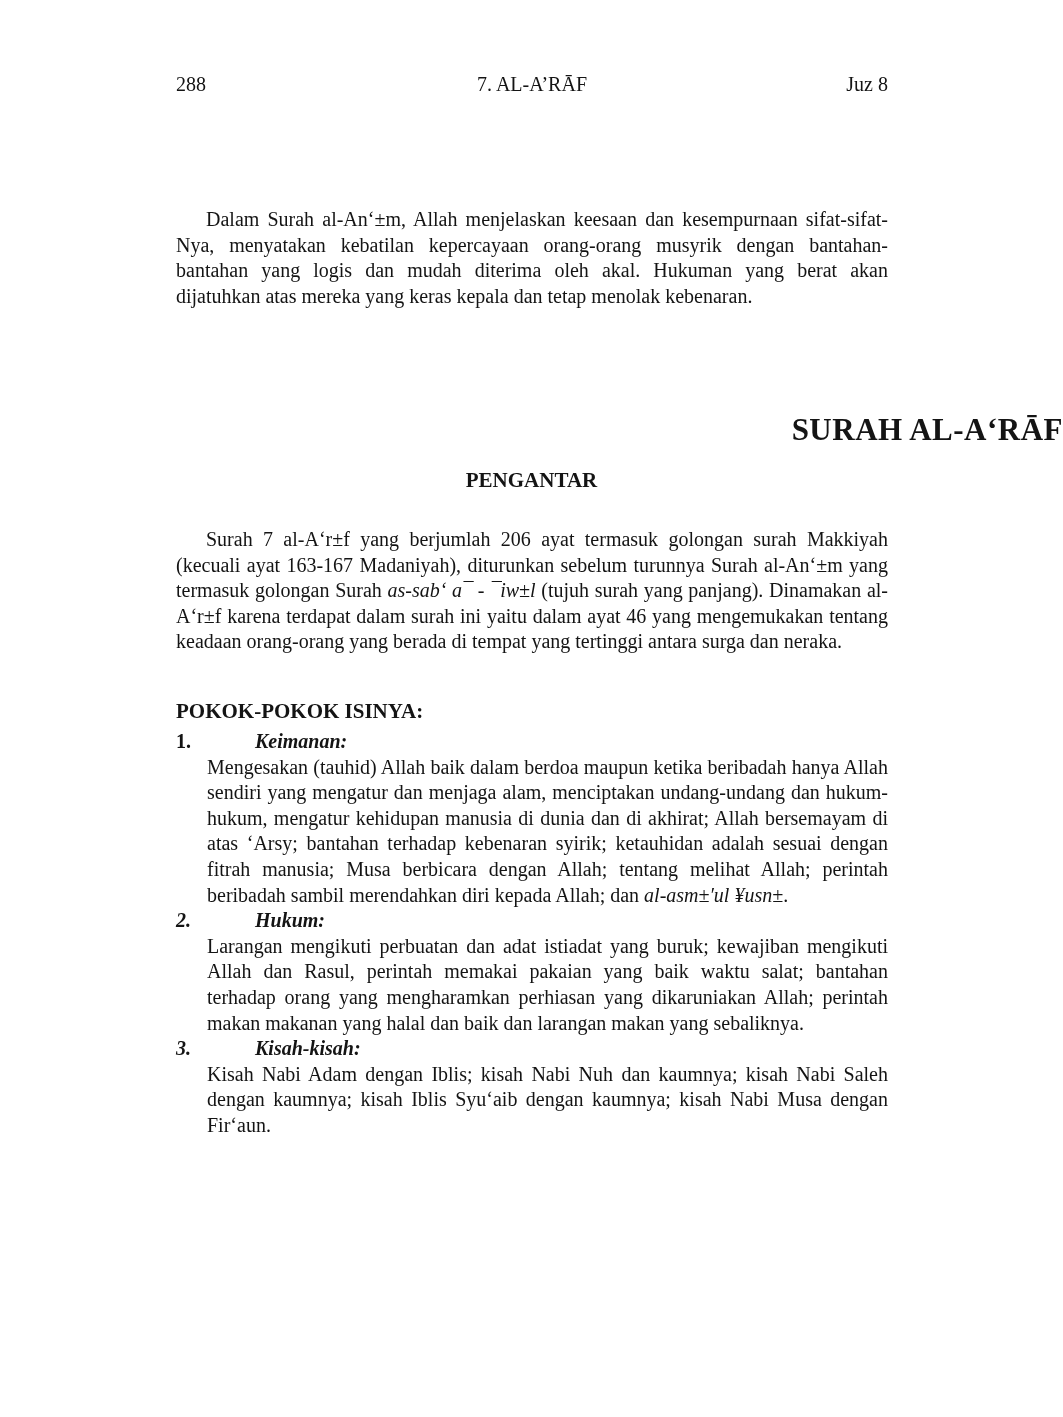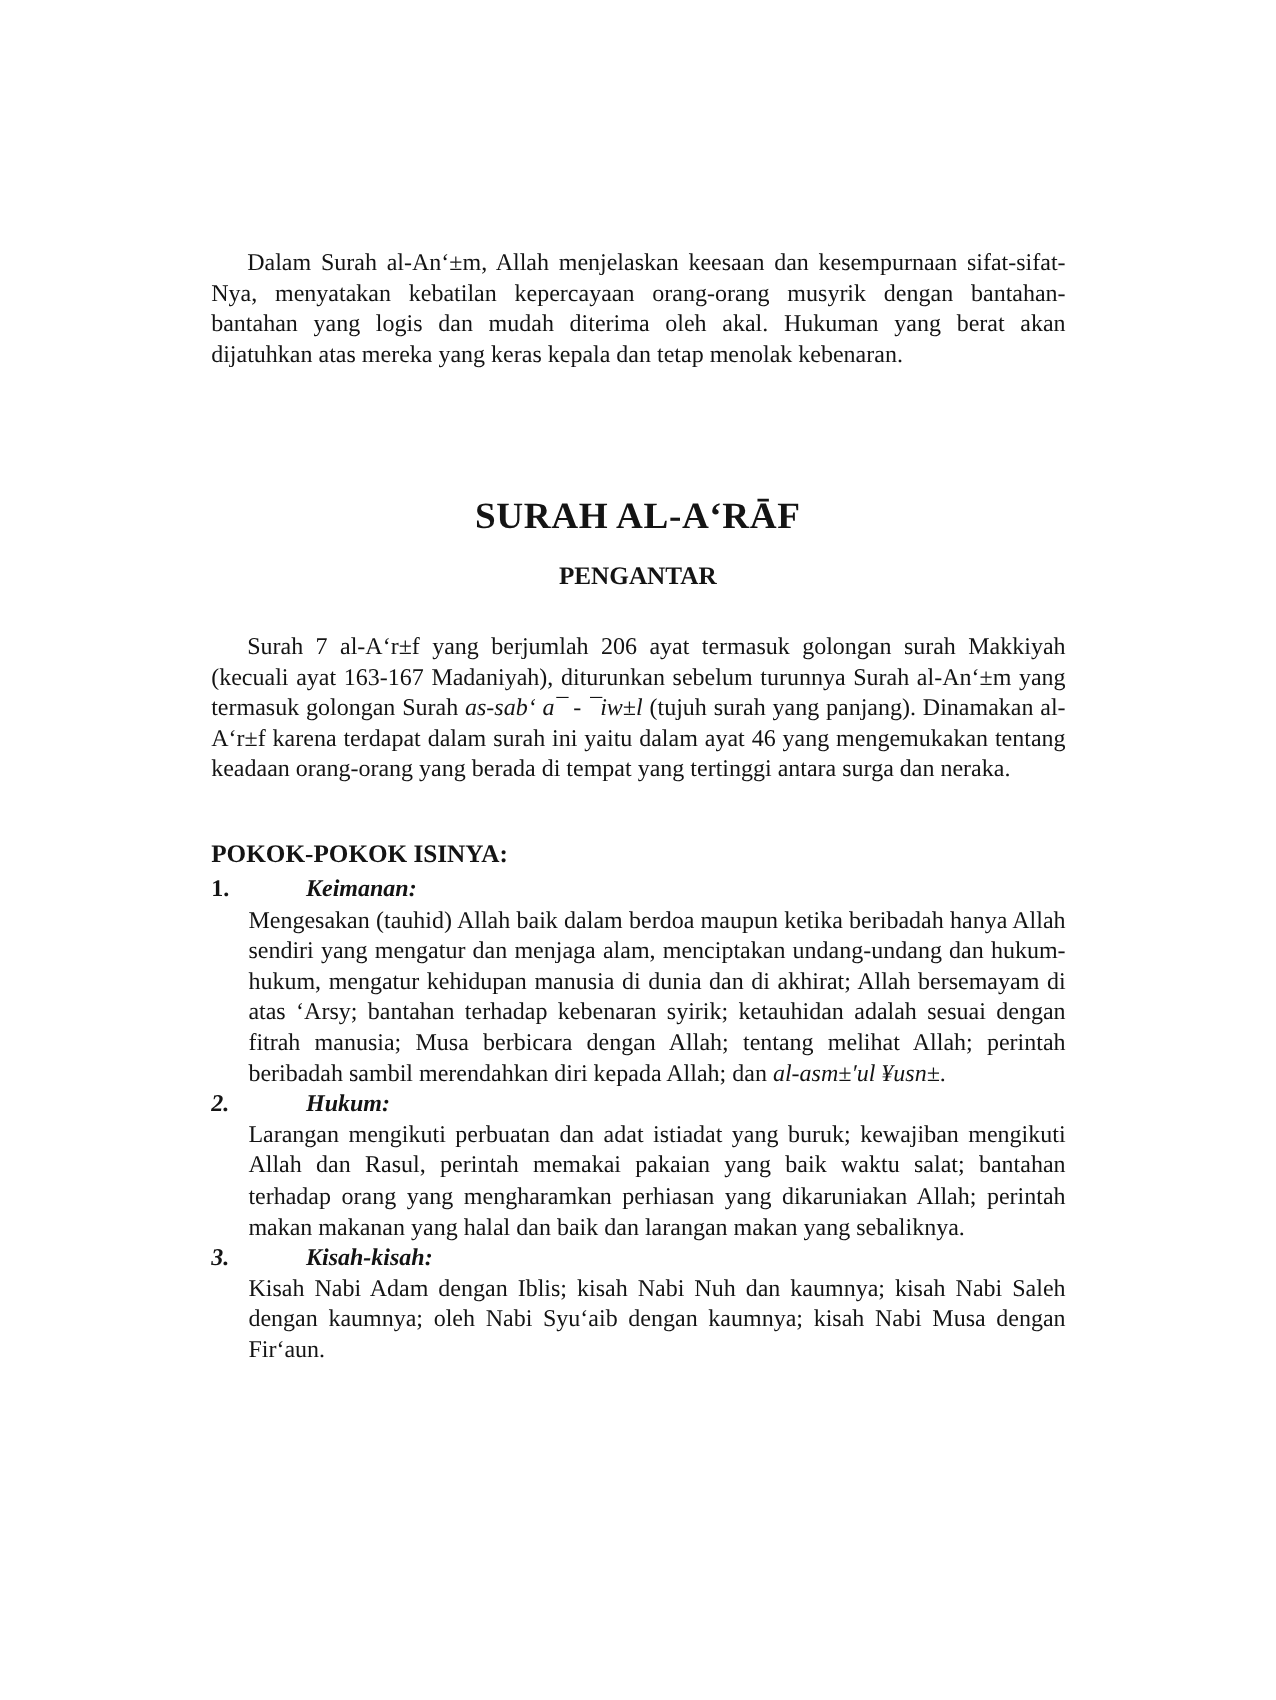--- a/index.html
+++ b/index.html
@@ -29,21 +29,21 @@
   .para {
     position:absolute; left:176px; width:712px; margin:0;
     font-size:20px; line-height:25.6px;
     text-align:justify; text-indent:30px;
   }
   #penutup-para { top:207px; }
   #intro-para   { top:527px; }
 
   .surah-title {
     position:absolute; top:412px; left:0; width:100%;
-    text-align:center; font-weight:bold; font-size:31px; letter-spacing:0.5px;
+    text-align:right; font-weight:bold; font-size:31px; letter-spacing:0.5px;
   }
   .pengantar-subtitle {
     position:absolute; top:468px; left:0; width:100%;
     text-align:center; font-weight:bold; font-size:21px;
   }
   .pokok-heading {
     position:absolute; top:699px; left:176px;
     font-weight:bold; font-size:21px; margin:0;
   }
   .pokok-list {
@@ -59,20 +59,25 @@
   .item-body {
     margin:0 0 0 31px; text-align:justify;
   }
   .it { font-style:italic;margin-top:20px; }
 </style>
 </head>
 <body>
 
 <div class="page">
 
+  <div class="running-header">
+    <span class="pageno">288</span>
+    <span class="rtitle">7. AL-A’RĀF</span>
+    <span class="juz">Juz 8</span>
+  </div>
 
 
   <p class="para" id="penutup-para">Dalam Surah al-An‘±m, Allah menjelaskan keesaan dan kesempurnaan sifat-sifat-Nya, menyatakan kebatilan kepercayaan orang-orang musyrik dengan bantahan-bantahan yang logis dan mudah diterima oleh akal. Hukuman yang berat akan dijatuhkan atas mereka yang keras kepala dan tetap menolak kebenaran.</p>
 
   <div class="surah-title">SURAH AL-A‘RĀF</div>
 
   <div class="pengantar-subtitle">PENGANTAR</div>
 
   <p class="para" id="intro-para"><span>Surah 7 al-A‘r±f yang berjumlah 206 ayat termasuk golongan surah Makkiyah (kecuali ayat 163-167 Madaniyah), diturunkan sebelum turunnya Surah al-An‘±m yang termasuk golongan Surah </span><span class="it">as-sab‘ a¯ - ¯iw±l</span><span> (tujuh surah yang panjang). Dinamakan al-A‘r±f karena terdapat dalam surah ini yaitu dalam ayat 46 yang mengemukakan tentang keadaan orang-orang yang berada di tempat yang tertinggi antara surga dan neraka.</span></p>
 
@@ -91,18 +96,18 @@
         <div class="item-head">
           <span class="item-num">2.</span><span class="item-label">Hukum:</span>
         </div>
         <p class="item-body"><span>Larangan mengikuti perbuatan dan adat istiadat yang buruk; kewajiban mengikuti Allah dan Rasul, perintah memakai pakaian yang baik waktu salat; bantahan terhadap orang yang mengharamkan perhiasan yang dikaruniakan Allah; perintah makan makanan yang halal dan baik dan larangan makan yang sebaliknya.</span></p>
       </li>
 
       <li class="pokok-item">
         <div class="item-head">
           <span class="item-num">3.</span><span class="item-label">Kisah-kisah:</span>
         </div>
-        <p class="item-body"><span>Kisah Nabi Adam dengan Iblis; kisah Nabi Nuh dan kaumnya; kisah Nabi Saleh dengan kaumnya; oleh Nabi Syu‘aib dengan kaumnya; kisah Nabi Musa dengan Fir‘aun.</span></p>
+        <p class="item-body"><span>Kisah Nabi Adam dengan Iblis; kisah Nabi Nuh dan kaumnya; kisah Nabi Saleh dengan kaumnya; kisah Iblis Syu‘aib dengan kaumnya; kisah Nabi Musa dengan Fir‘aun.</span></p>
       </li>
 
     </ol>
 
 </div>
 
 </body></html>

